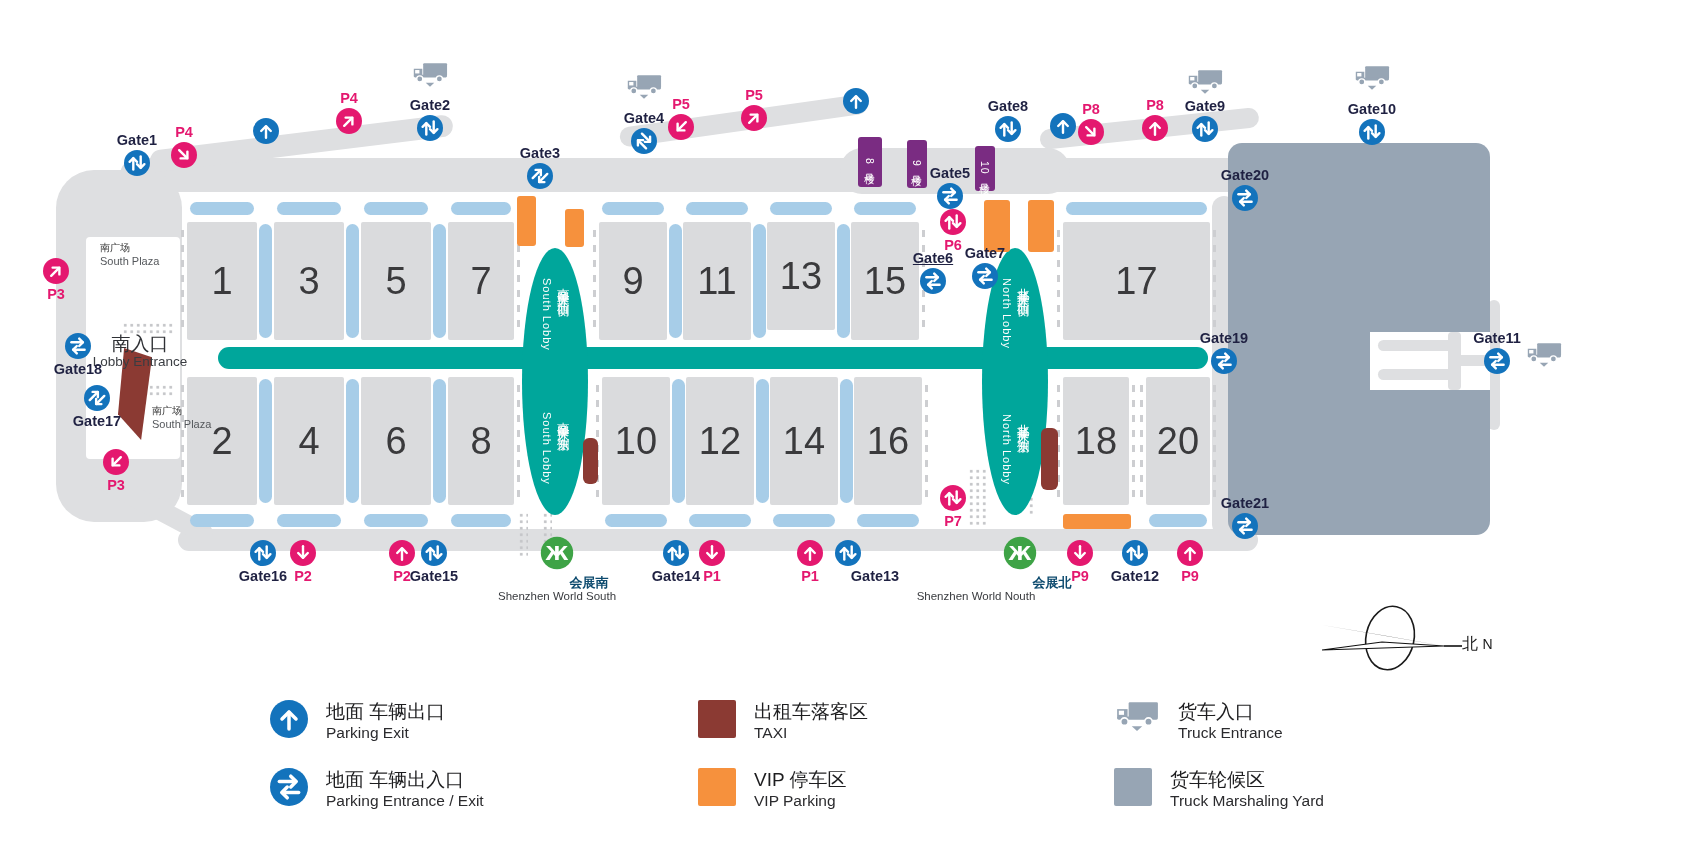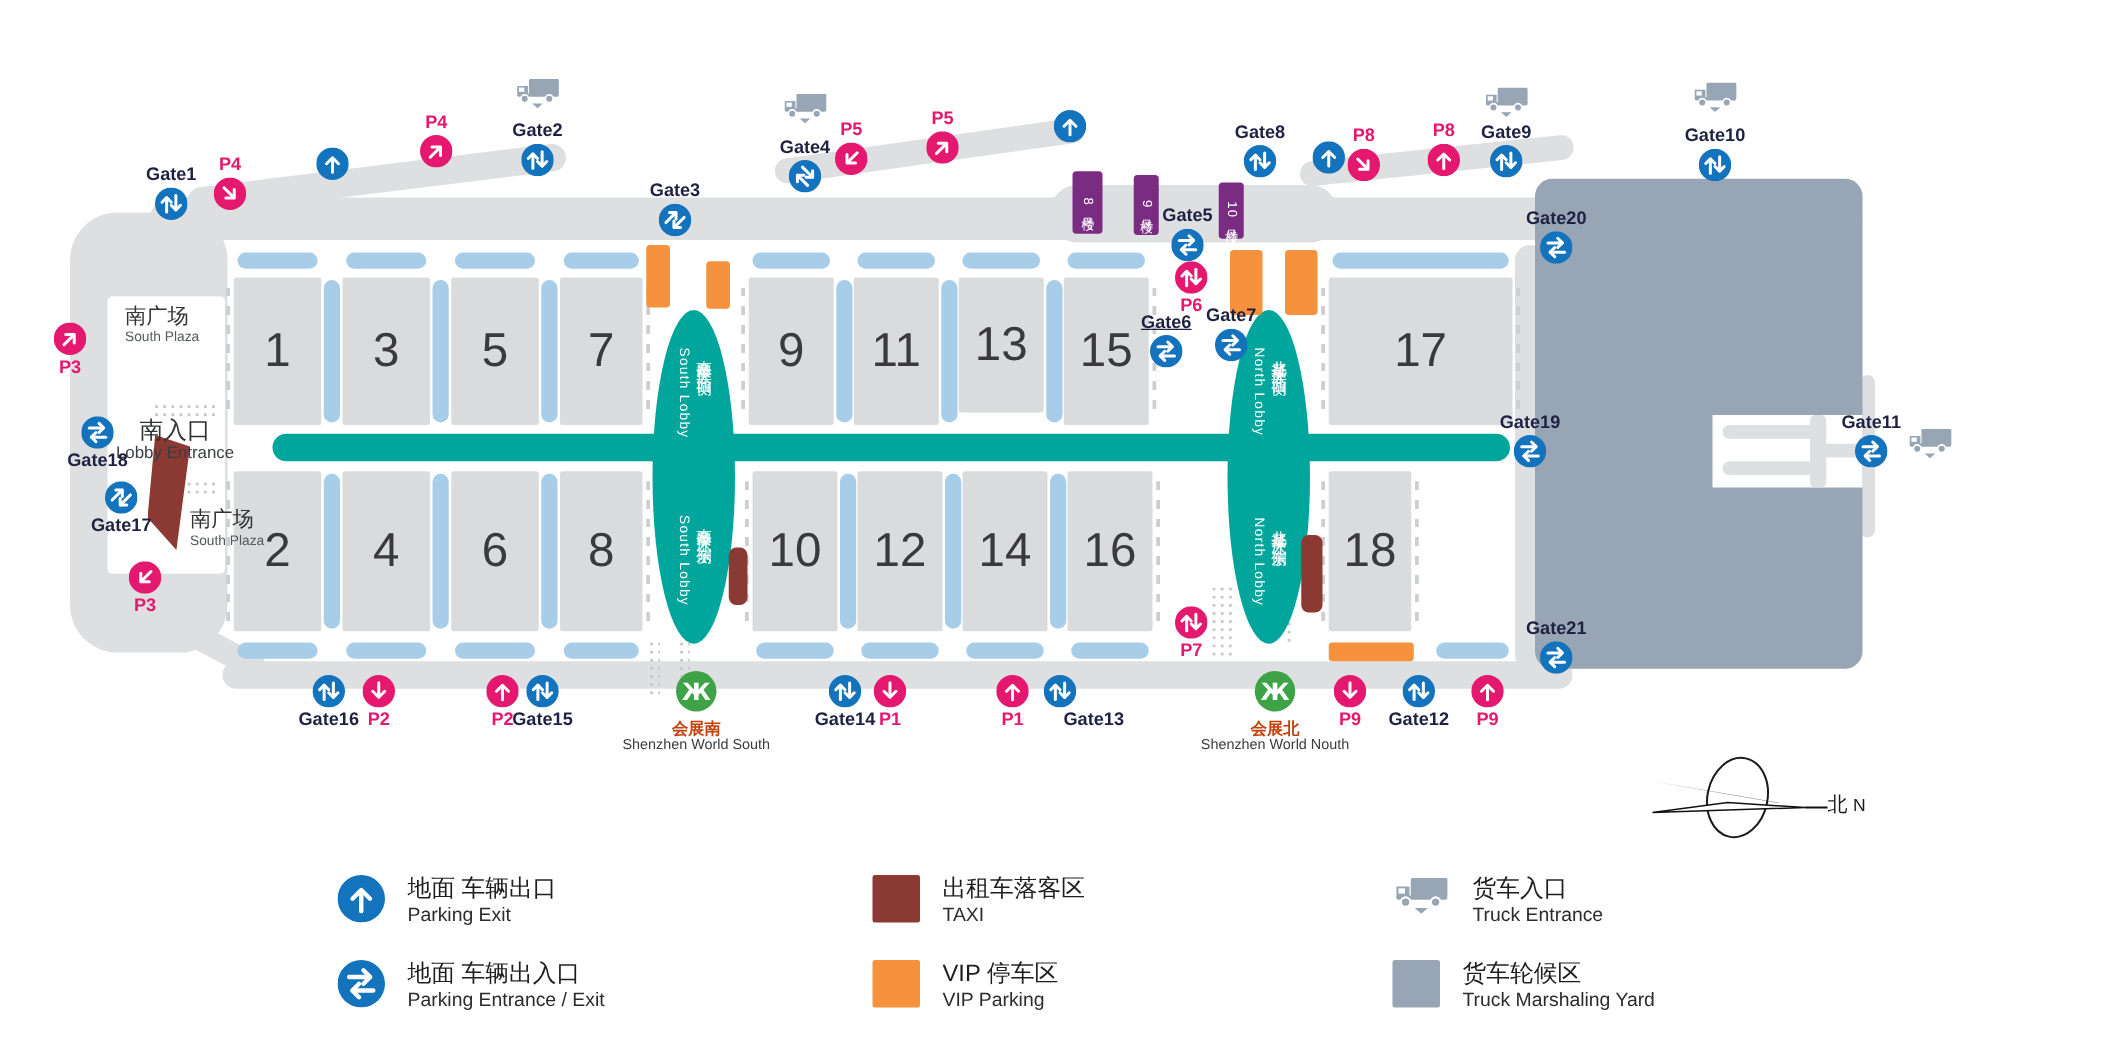--- a/index.html
+++ b/index.html
@@ -25,26 +25,26 @@
   .bldg{position:absolute;background:#7A2C82;border-radius:3px;display:flex;align-items:center;justify-content:center;z-index:5;}
   .bldg span{writing-mode:vertical-rl;color:#fff;font-size:10.5px;letter-spacing:1px;}
   .vip{position:absolute;background:#F6913D;border-radius:3px;z-index:5;}
   .taxi{position:absolute;background:#8B3A33;border-radius:6px;z-index:5;}
   .taxi.wedge{border-radius:0;clip-path:polygon(18% 0%,100% 10%,68% 100%,0% 72%);}
   .yard{position:absolute;background:#97A5B4;border-radius:14px;z-index:1;}
   .marker{position:absolute;transform:translate(-50%,-50%);line-height:0;z-index:10;}
   .mlabel{position:absolute;transform:translateX(-50%);font-size:14.5px;font-weight:600;color:#1F2142;
           white-space:nowrap;line-height:16px;z-index:11;}
   .mlabel.pink{color:#E4186F;}
-  .st-cn{position:absolute;transform:translateX(-50%);font-size:13px;font-weight:600;color:#c2410c;white-space:nowrap;z-index:11;}
+  .st-cn{position:absolute;transform:translateX(-50%);font-size:13px;font-weight:600;color:#0c4a6e;white-space:nowrap;z-index:11;margin-left:32px;}
   .st-en{position:absolute;transform:translateX(-50%);font-size:11.5px;color:#393B3F;white-space:nowrap;z-index:11;}
   .ent-cn{position:absolute;transform:translateX(-50%);font-size:19px;color:#2F3135;white-space:nowrap;z-index:6;}
   .ent-en{position:absolute;transform:translateX(-50%);font-size:13.5px;color:#3A3D42;white-space:nowrap;z-index:6;}
   .plaza{position:absolute;z-index:6;}
-  .plaza .cn{font-size:17px;color:#333;}
+  .plaza .cn{font-size:10px;color:#333;}
   .plaza .en{font-size:11px;color:#55585C;}
   .legend-item{position:absolute;display:flex;gap:18px;align-items:flex-start;z-index:6;}
   .legend-text .cn{font-size:19px;color:#1D1D1F;line-height:23px;}
   .legend-text .en{font-size:15.5px;color:#2B2B2E;line-height:19px;}
   .swatch{width:38px;height:38px;border-radius:2px;}
   .compass-label{position:absolute;z-index:6;color:#1A1A1A;white-space:nowrap;}
   .compass-label .cn{font-size:16px;}
   .compass-label .en{font-size:14px;}
 </style>
 </head>
@@ -150,20 +150,23 @@
       <span>14</span>
     </div>
     <div class="stripH" style="position: absolute; left: 773px; top: 514px; width: 62px; height: 13px;"></div>
     <div class="hall" style="position: absolute; left: 854px; top: 377px; width: 68px; height: 128px;">
       <span>16</span>
     </div>
     <div class="stripH" style="position: absolute; left: 857px; top: 514px; width: 62px; height: 13px;"></div>
     <div class="hall" style="position: absolute; left: 1063px; top: 377px; width: 66px; height: 128px;">
       <span>18</span>
     </div>
+    <div class="hall" style="position: absolute; left: 1146px; top: 377px; width: 64px; height: 128px;">
+      <span>20</span>
+    </div>
     <div class="stripH" style="position: absolute; left: 1149px; top: 514px; width: 58px; height: 13px;"></div>
     <div class="stripV" style="position: absolute; left: 259px; top: 224px; width: 13px; height: 114px;"></div>
     <div class="stripV" style="position: absolute; left: 346px; top: 224px; width: 13px; height: 114px;"></div>
     <div class="stripV" style="position: absolute; left: 433px; top: 224px; width: 13px; height: 114px;"></div>
     <div class="stripV" style="position: absolute; left: 669px; top: 224px; width: 13px; height: 114px;"></div>
     <div class="stripV" style="position: absolute; left: 753px; top: 224px; width: 13px; height: 114px;"></div>
     <div class="stripV" style="position: absolute; left: 837px; top: 224px; width: 13px; height: 114px;"></div>
     <div class="stripV" style="position: absolute; left: 259px; top: 379px; width: 13px; height: 124px;"></div>
     <div class="stripV" style="position: absolute; left: 346px; top: 379px; width: 13px; height: 124px;"></div>
     <div class="stripV" style="position: absolute; left: 433px; top: 379px; width: 13px; height: 124px;"></div>
@@ -640,21 +643,21 @@
         <circle cx="17" cy="17" r="16.2" fill="#3EA346"></circle>
         <text x="17" y="24" text-anchor="middle" font-size="19" font-weight="bold" fill="#fff" font-family="DejaVu Sans, sans-serif">Ж</text>
       </svg></div>
     <div class="st-cn" style="position: absolute; left: 557px; top: 574px;">会展南</div>
     <div class="st-en" style="position: absolute; left: 557px; top: 590px;">Shenzhen World South</div>
     <div class="marker" style="position: absolute; left: 1020px; top: 553px;"><svg viewBox="0 0 34 34" width="34" height="34">
         <circle cx="17" cy="17" r="16.2" fill="#3EA346"></circle>
         <text x="17" y="24" text-anchor="middle" font-size="19" font-weight="bold" fill="#fff" font-family="DejaVu Sans, sans-serif">Ж</text>
       </svg></div>
     <div class="st-cn" style="position: absolute; left: 1020px; top: 574px;">会展北</div>
-    <div class="st-en" style="position: absolute; left: 1020px; top: 590px;">Shenzhen World Nouth</div>
+    <div class="st-en" style="position: absolute; left: 976px; top: 590px;">Shenzhen World Nouth</div>
     <div class="plaza" style="position: absolute; left: 100px; top: 241px;">
       <div class="cn">南广场</div>
       <div class="en">South Plaza</div>
     </div>
     <div class="plaza" style="position: absolute; left: 152px; top: 404px;">
       <div class="cn">南广场</div>
       <div class="en">South Plaza</div>
     </div>
     <div class="ent-cn" style="position: absolute; left: 140px; top: 331px;">南入口</div>
     <div class="ent-en" style="position: absolute; left: 140px; top: 354px;">Lobby Entrance</div>

